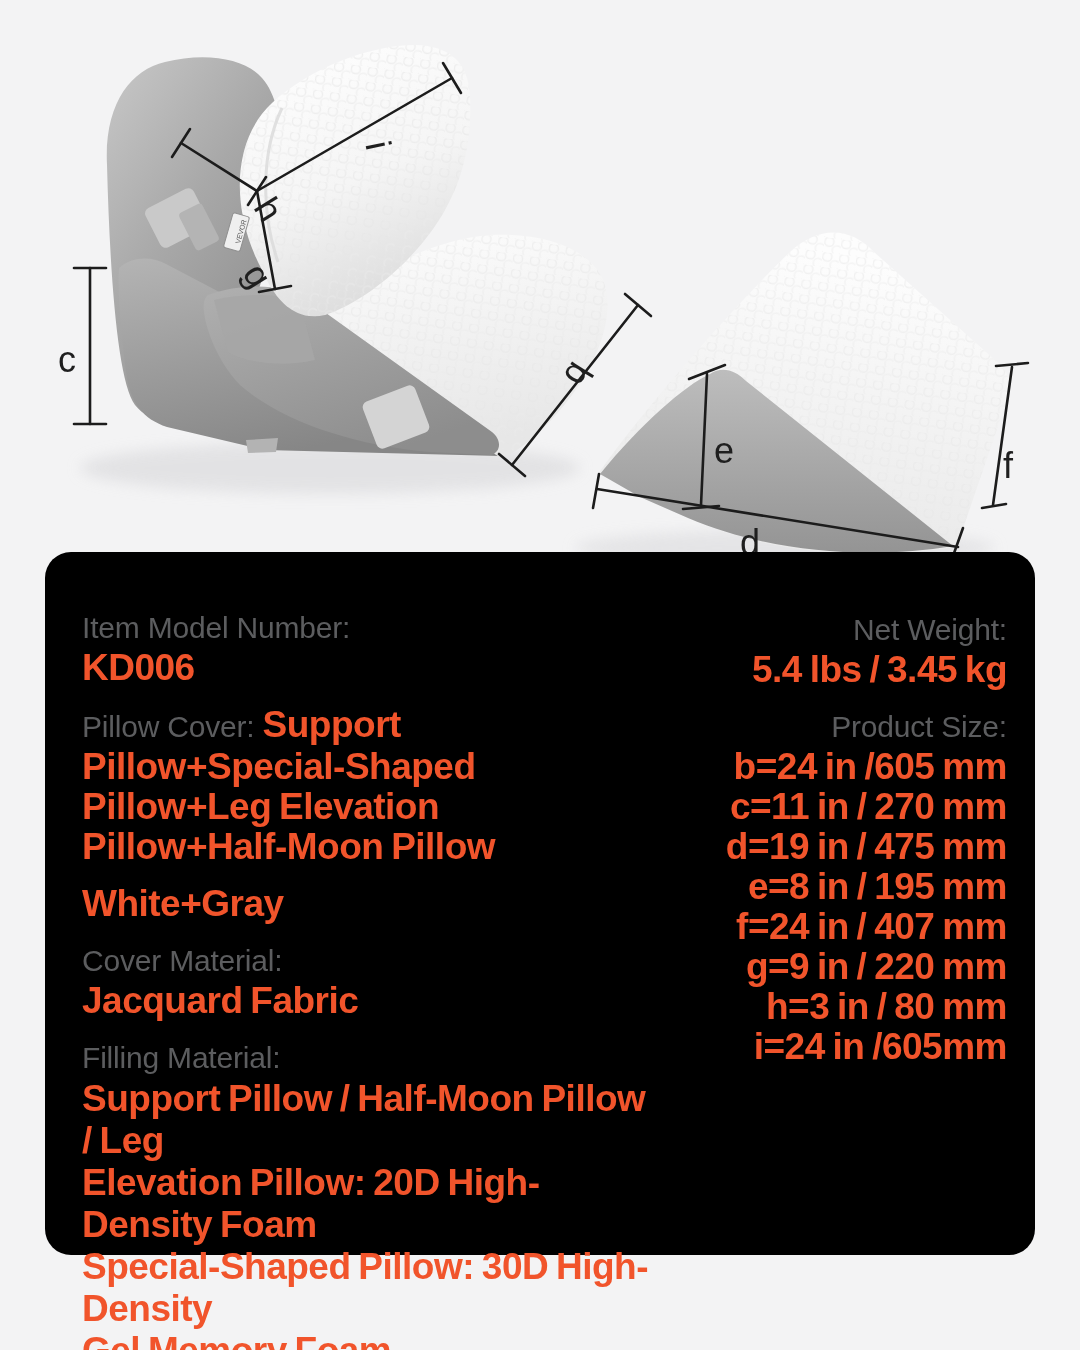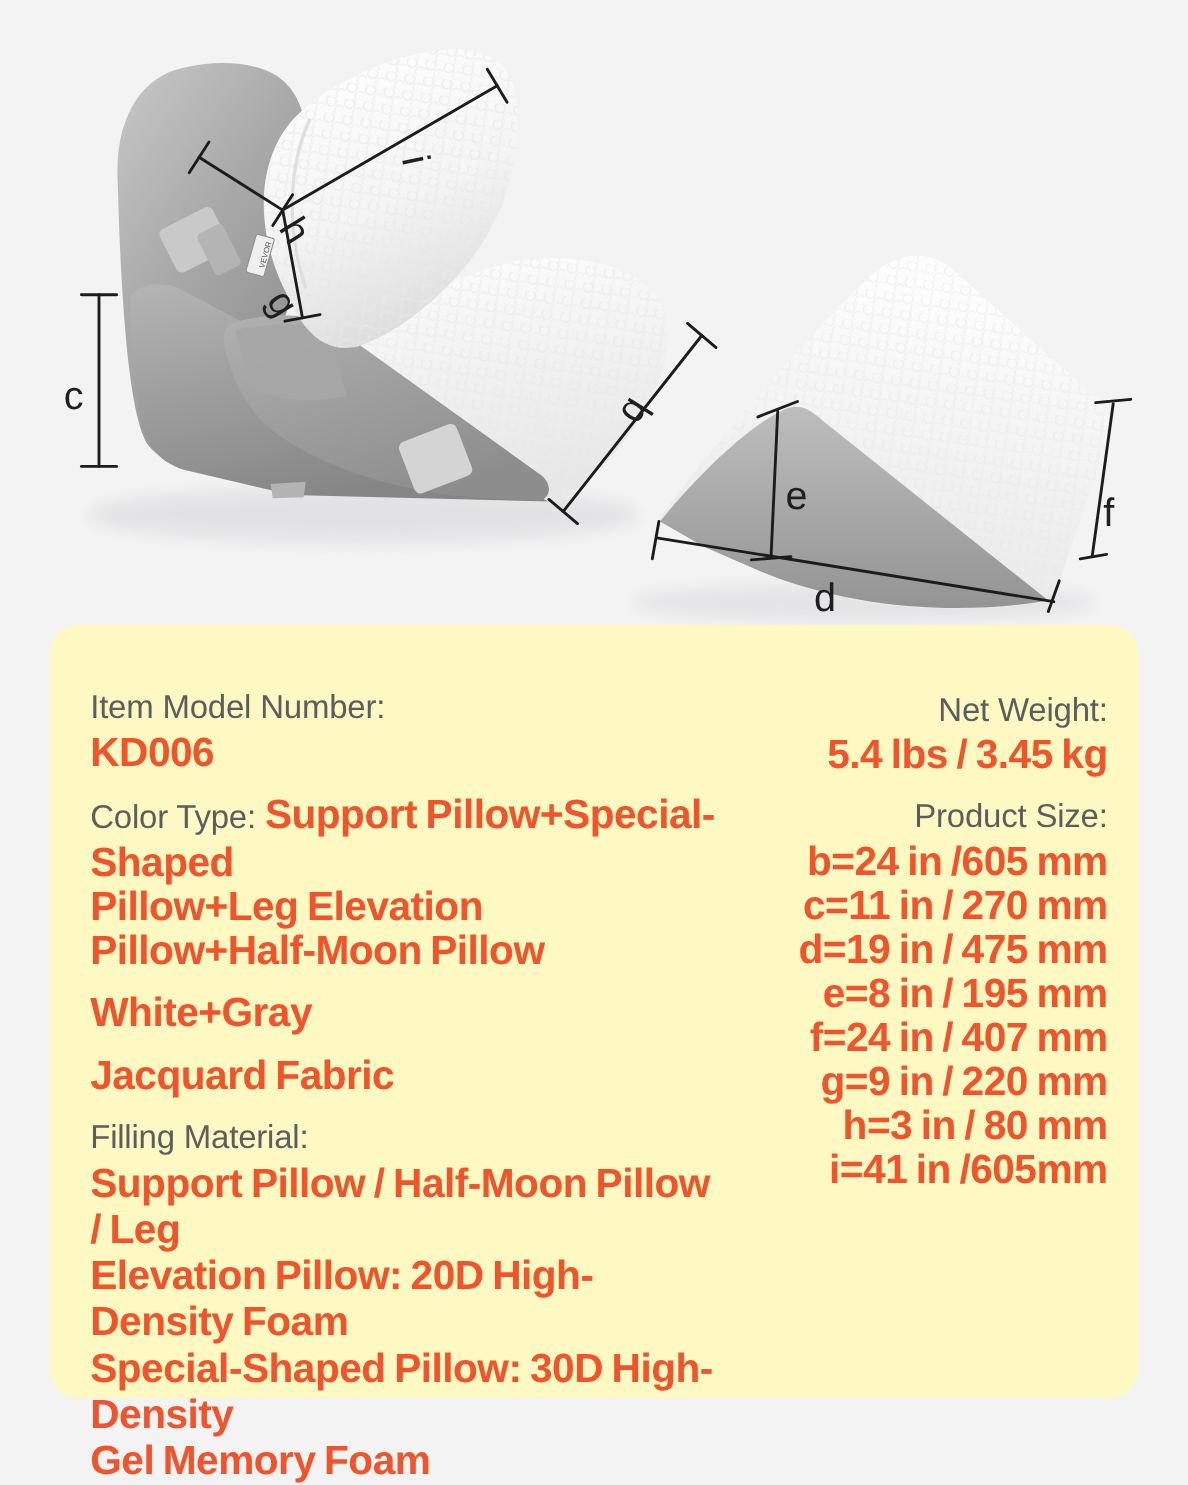--- a/index.html
+++ b/index.html
@@ -3,22 +3,22 @@
 <meta charset="utf-8">
 <style>
   html,body { margin:0; padding:0; }
   body { background:#f3f3f4; font-family:"Liberation Sans", sans-serif; }
   .stage {
     position:relative; width:1080px; height:1350px;
     background:#f3f3f4; overflow:hidden; margin:0 auto;
   }
   .photo-svg { position:absolute; left:0; top:0; }
   .spec-card {
-    position:absolute; left:45px; top:568px; width:990px; height:703px;
-    background:#fef9c3; border-radius:26px;
+    position:absolute; left:45px; top:552px; width:990px; height:703px;
+    background:#000000; border-radius:26px;
     box-sizing:border-box; padding:56px 28px 0 37px;
     display:flex;
   }
   .col-left  { width:568px; }
   .col-right { flex:1; padding-top:2px;text-align:right; }
   .group { margin-bottom:17px; }
   .lbl {
     font-size:30px; line-height:40px; font-weight:400;
     color:#5c5d5f; letter-spacing:-0.2px;
   }
@@ -182,30 +182,31 @@
   <div class="spec-card">
 
     <div class="col-left">
       <div class="group">
         <div class="lbl">Item Model Number:</div>
         <div class="val">KD006</div>
       </div>
 
       <div class="group inline-line">
         <div>
-          <span class="lbl">Color Type: </span><span class="val">Support Pillow+Special-Shaped</span>
+          <span class="lbl">Pillow Cover: </span><span class="val">Support Pillow+Special-Shaped</span>
         </div>
         <div class="val">Pillow+Leg Elevation Pillow+Half-Moon Pillow</div>
       </div>
 
       <div class="group">
         <div class="val">White+Gray</div>
       </div>
 
       <div class="group">
+        <div class="lbl">Cover Material:</div>
         <div class="val">Jacquard Fabric</div>
       </div>
 
       <div class="group">
         <div class="lbl">Filling Material:</div>
         <div class="val para">Support Pillow / Half-Moon Pillow / Leg
 Elevation Pillow: 20D High-Density Foam
 Special-Shaped Pillow: 30D High-Density
 Gel Memory Foam</div>
       </div>
@@ -219,18 +220,18 @@
 
       <div class="group">
         <div class="lbl">Product Size:</div>
         <div class="val">b=24 in /605 mm</div>
         <div class="val">c=11 in / 270 mm</div>
         <div class="val">d=19 in / 475 mm</div>
         <div class="val">e=8 in / 195 mm</div>
         <div class="val">f=24 in / 407 mm</div>
         <div class="val">g=9 in / 220 mm</div>
         <div class="val">h=3 in / 80 mm</div>
-        <div class="val">i=41 in /605mm</div>
+        <div class="val">i=24 in /605mm</div>
       </div>
     </div>
 
   </div>
 </div>
 
 </body></html>

